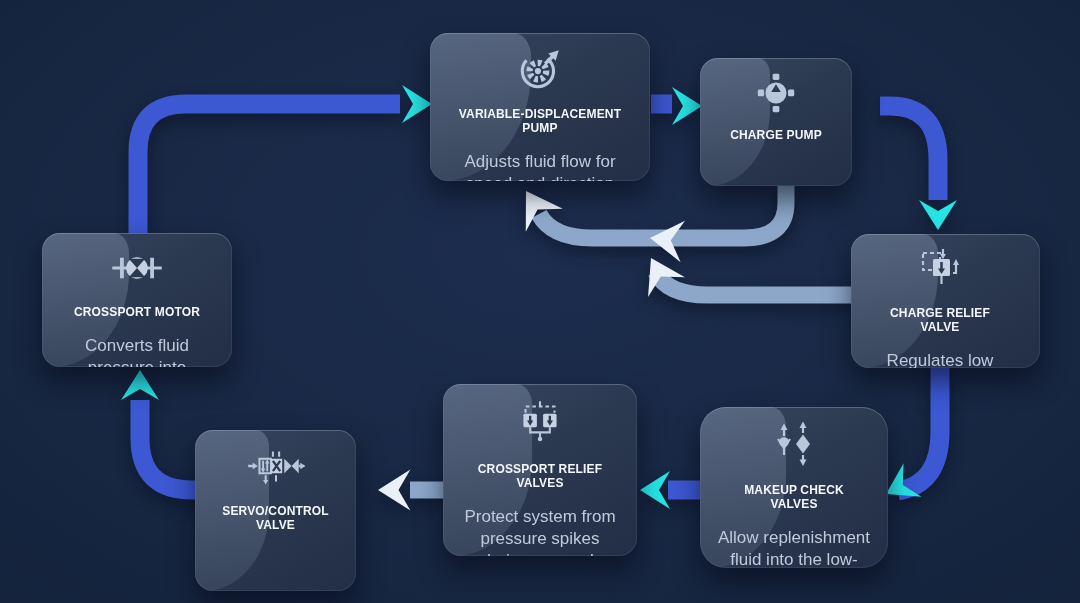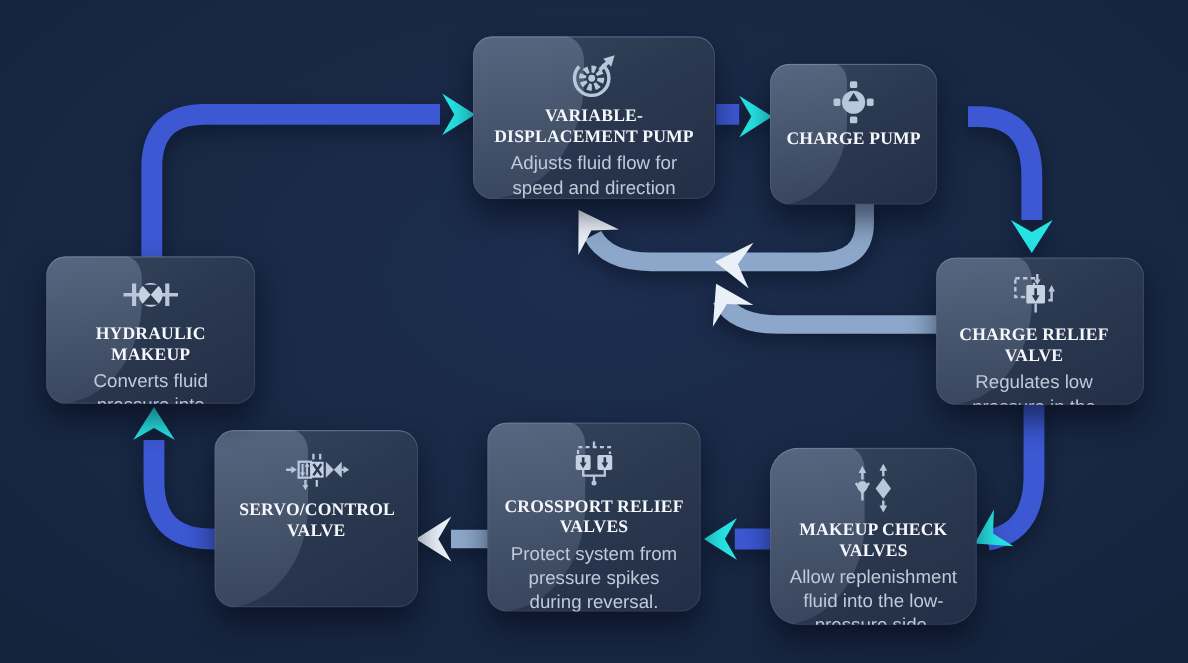--- a/index.html
+++ b/index.html
@@ -18,21 +18,21 @@
     padding:10px 12px;overflow:hidden;
   }
   .node::before{
     content:"";position:absolute;left:0;top:0;bottom:0;width:46%;
     background:linear-gradient(185deg,rgba(168,182,210,.30),rgba(168,182,210,.12));
     border-radius:18px 26px 130px 18px / 18px 34px 160px 18px;
     pointer-events:none;
   }
   .node>*{position:relative;}
   .node .icon{height:52px;display:flex;align-items:center;justify-content:center;margin-bottom:2px;flex:none;}
-  .node h3{margin:0;font-weight:bold;font-size:16px;line-height:1.16;letter-spacing:.15px;color:#f4f7fb;font-family:Liberation Serif, serif;}
+  .node h3{margin:11px;font-weight:bold;font-size:12px;line-height:1.16;letter-spacing:.15px;color:#f4f7fb;}
   .node p{margin:4px 0 0;font-size:17px;line-height:1.3;color:#c0cad9;max-width:176px;}
 </style>
 </head>
 <body>
 
 <div class="stage">
 
   <svg id="arrow-layer" width="1080" height="603" viewBox="0 0 1080 603">
     <defs>
       <polygon id="dart" points="0,0 -30,-19 -19,0 -30,19"></polygon>
@@ -146,21 +146,21 @@
         <path d="M37.5 17 V22" stroke="#2B3950" stroke-width="2.3"></path>
         <polygon points="34.5,21.5 40.5,21.5 37.5,26.5" fill="#2B3950" stroke="none"></polygon>
         <path d="M18.5 28 V33 H37.5 V28 M28 33 V38" stroke-width="2"></path>
         <circle cx="28" cy="39.5" r="2.2" fill="#B9C7DA" stroke="none"></circle>
       </svg>
     </div>
     <h3>CROSSPORT RELIEF VALVES</h3>
     <p>Protect system from pressure spikes during reversal.</p>
   </div>
 
-  <div class="node" style="left:195px;top:391px;width:185px;height:161px;">
+  <div class="node" style="left:195px;top:430px;width:161px;height:161px;">
     <div class="icon" style="height:52px">
       <svg width="62" height="46" viewBox="0 0 60 44" fill="none" stroke="#B9C7DA">
         <path d="M27 8 V13 M33 8 V13" stroke-width="2"></path>
         <rect x="14" y="15" width="11" height="14" stroke-width="2"></rect>
         <path d="M17.5 17 V25" stroke-width="1.8"></path>
         <polygon points="15.3,24.5 19.7,24.5 17.5,28.5" fill="#B9C7DA" stroke="none"></polygon>
         <path d="M21.5 27 V19" stroke-width="1.8"></path>
         <polygon points="19.3,19.5 23.7,19.5 21.5,15.5" fill="#B9C7DA" stroke="none"></polygon>
         <rect x="25" y="15" width="11" height="14" fill="#C6D2E2" stroke="none"></rect>
         <path d="M27 17 L34 27 M34 17 L27 27" stroke="#2B3950" stroke-width="2.2"></path>
@@ -181,17 +181,17 @@
   <div class="node" style="left:42px;top:233px;width:190px;height:134px;">
     <div class="icon" style="height:50px">
       <svg width="56" height="44" viewBox="0 0 52 40" fill="none" stroke="#B9C7DA">
         <path d="M3 20 H49" stroke-width="3"></path>
         <path d="M12 10.5 V29.5 M40 10.5 V29.5" stroke-width="3.5"></path>
         <circle cx="26" cy="20" r="10" fill="#C6D2E2" stroke="none"></circle>
         <polygon points="18.5,11.5 33.5,11.5 26,20" fill="#2B3950" stroke="none"></polygon>
         <polygon points="18.5,28.5 33.5,28.5 26,20" fill="#2B3950" stroke="none"></polygon>
       </svg>
     </div>
-    <h3>HYDRAULIC MAKEUP</h3>
+    <h3>CROSSPORT MOTOR</h3>
     <p>Converts fluid pressure into rotational motion.</p>
   </div>
 
 </div>
 
 </body></html>

